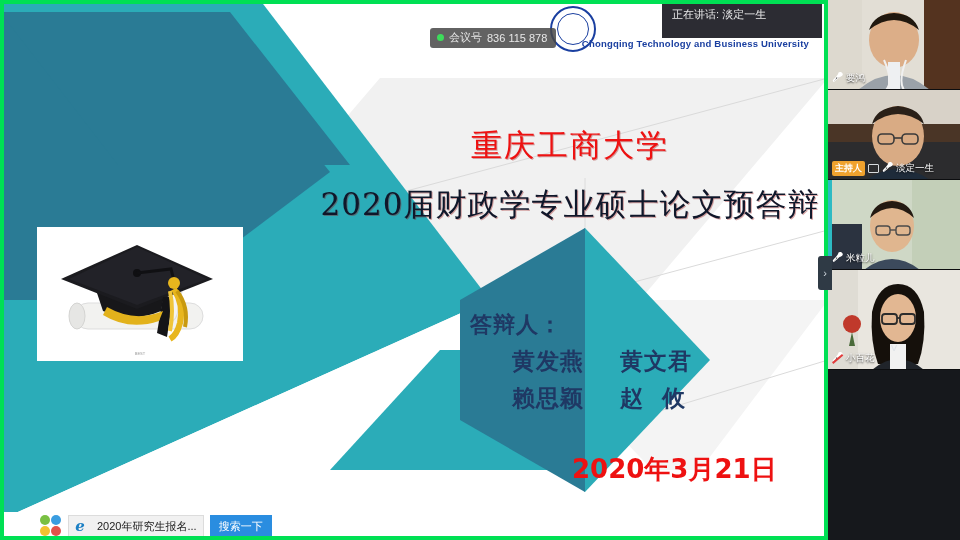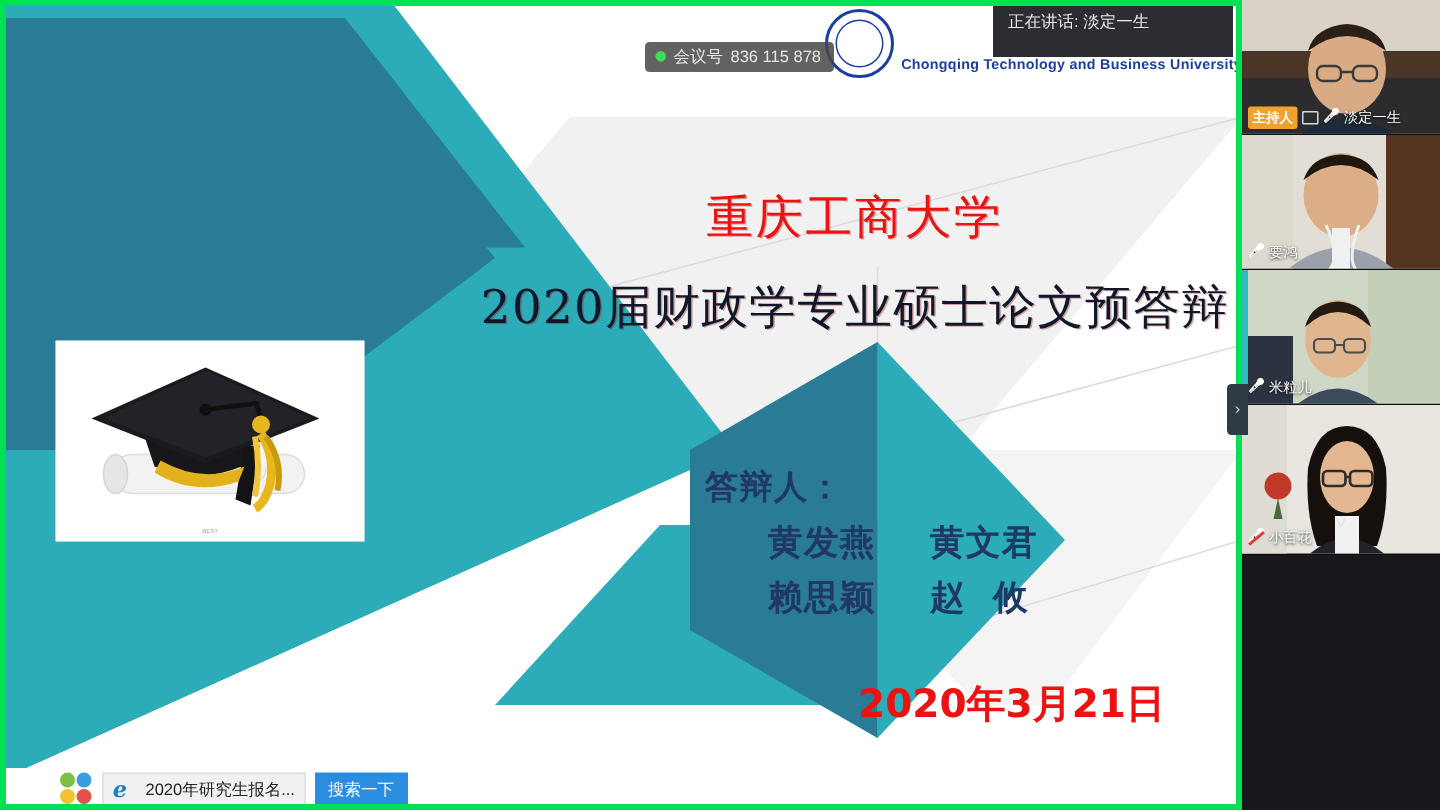--- a/index.html
+++ b/index.html
@@ -58,21 +58,21 @@
   #speaking-bar { position:absolute; left:662px; top:4px; z-index:72;
                   background:#2c2c33; color:#e9e9ea; font-size:11px;
                   padding:3px 56px 16px 10px; white-space:nowrap; }
 
   
   #uni-header { position:absolute; right:0; top:0; width:300px; height:58px; z-index:15;
                 overflow:hidden; }
   #uni-name-cn { position:absolute; right:4px; top:2px;
                  font-family:"DejaVu Serif","Liberation Serif",serif; font-weight:bold;
                  font-size:27px; color:#1a3fa0; letter-spacing:7px; white-space:nowrap; }
-  #uni-name-en { position:absolute; right:0; top:38px; font-size:9.5px; font-weight:bold;
+  #uni-name-en { position:absolute; right:19px; top:38px; font-size:9.5px; font-weight:bold;
                  color:#1a3fa0; letter-spacing:.2px; white-space:nowrap; }
   #uni-seal { position:absolute; left:22px; top:6px; width:46px; height:46px;
               border:2px solid #1a3fa0; border-radius:50%; }
   #uni-seal::after { content:""; position:absolute; left:5px; top:5px; right:5px; bottom:5px;
                      border:1px solid #1a3fa0; border-radius:50%; }
 
   
   #collapse-handle { position:absolute; left:818px; top:256px; width:14px; height:34px;
                      background:#2f3a45; color:#cfd6dd; z-index:80;
                      display:flex; align-items:center; justify-content:center; font-size:11px;
@@ -228,54 +228,54 @@
     <span>正在讲话:</span>
     <span>淡定一生</span>
   </div>
 
   <div id="collapse-handle">›</div>
 
   <div id="video-strip">
 
     <div class="tile">
       <svg width="132" height="90" viewBox="0 0 132 90">
+        <rect width="132" height="90" fill="#e2ded5"></rect>
+        <rect x="96" y="0" width="36" height="90" fill="#54331f"></rect>
+        <rect x="0" y="0" width="34" height="90" fill="#ddd9cf"></rect>
+        <ellipse cx="66" cy="40" rx="25" ry="28" fill="#dcae88"></ellipse>
+        <path d="M41 30 q25 -20 50 0 q-5 -16 -25 -17 q-20 1 -25 17Z" fill="#20180f"></path>
+        <path d="M30 90 q36 -30 72 0 Z" fill="#9aa1a8"></path>
+        <rect x="60" y="62" width="12" height="28" fill="#eef0f2"></rect>
+        <path d="M56 60 q10 22 2 30" stroke="#f0f0f0" stroke-width="2" fill="none"></path>
+        <path d="M78 60 q-8 22 -2 30" stroke="#f0f0f0" stroke-width="2" fill="none"></path>
+      </svg>
+      <div class="tile-label">
+        <span class="ico mic-ico"></span>
+        <span class="tile-name">要鸿</span>
+      </div>
+    </div>
+
+    <div class="tile">
+      <svg width="132" height="90" viewBox="0 0 132 90">
         <rect width="132" height="90" fill="#cfc7bb"></rect>
         <rect x="0" y="0" width="132" height="34" fill="#d8d2c8"></rect>
         <rect x="0" y="34" width="132" height="18" fill="#4a3526"></rect>
         <rect x="0" y="52" width="132" height="38" fill="#2c2c2e"></rect>
         <ellipse cx="70" cy="46" rx="26" ry="30" fill="#d9ab84"></ellipse>
         <path d="M44 34 q26 -20 52 0 q-4 -16 -26 -18 q-22 2 -26 18Z" fill="#2a2018"></path>
         <rect x="50" y="44" width="16" height="10" rx="4" fill="none" stroke="#3a3a3a" stroke-width="1.6"></rect>
         <rect x="74" y="44" width="16" height="10" rx="4" fill="none" stroke="#3a3a3a" stroke-width="1.6"></rect>
         <line x1="66" y1="48" x2="74" y2="48" stroke="#3a3a3a" stroke-width="1.6"></line>
         <path d="M38 90 q32 -22 64 0 Z" fill="#1e2b3a"></path>
       </svg>
       <div class="tile-label">
         <span class="host-badge">主持人</span>
         <span class="ico screen-ico"></span>
         <span class="ico mic-ico"></span>
         <span class="tile-name">淡定一生</span>
-      </div>
-    </div>
-
-    <div class="tile">
-      <svg width="132" height="90" viewBox="0 0 132 90">
-        <rect width="132" height="90" fill="#e2ded5"></rect>
-        <rect x="96" y="0" width="36" height="90" fill="#54331f"></rect>
-        <rect x="0" y="0" width="34" height="90" fill="#ddd9cf"></rect>
-        <ellipse cx="66" cy="40" rx="25" ry="28" fill="#dcae88"></ellipse>
-        <path d="M41 30 q25 -20 50 0 q-5 -16 -25 -17 q-20 1 -25 17Z" fill="#20180f"></path>
-        <path d="M30 90 q36 -30 72 0 Z" fill="#9aa1a8"></path>
-        <rect x="60" y="62" width="12" height="28" fill="#eef0f2"></rect>
-        <path d="M56 60 q10 22 2 30" stroke="#f0f0f0" stroke-width="2" fill="none"></path>
-        <path d="M78 60 q-8 22 -2 30" stroke="#f0f0f0" stroke-width="2" fill="none"></path>
-      </svg>
-      <div class="tile-label">
-        <span class="ico mic-ico"></span>
-        <span class="tile-name">要鸿</span>
       </div>
     </div>
 
     <div class="tile">
       <div class="strip-accent"></div>
       <svg width="132" height="90" viewBox="0 0 132 90">
         <rect width="132" height="90" fill="#cfd8c6"></rect>
         <rect x="84" y="0" width="48" height="90" fill="#c3cfb8"></rect>
         <rect x="0" y="44" width="34" height="46" fill="#2b3340"></rect>
         <ellipse cx="64" cy="46" rx="22" ry="26" fill="#e0b68f"></ellipse>

